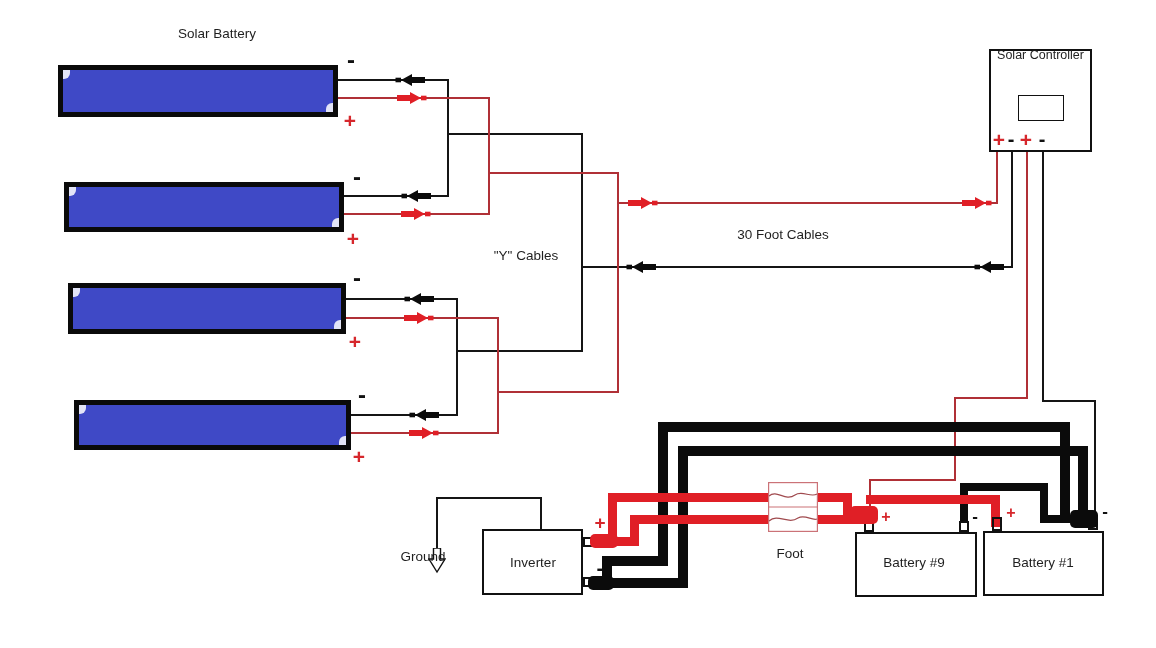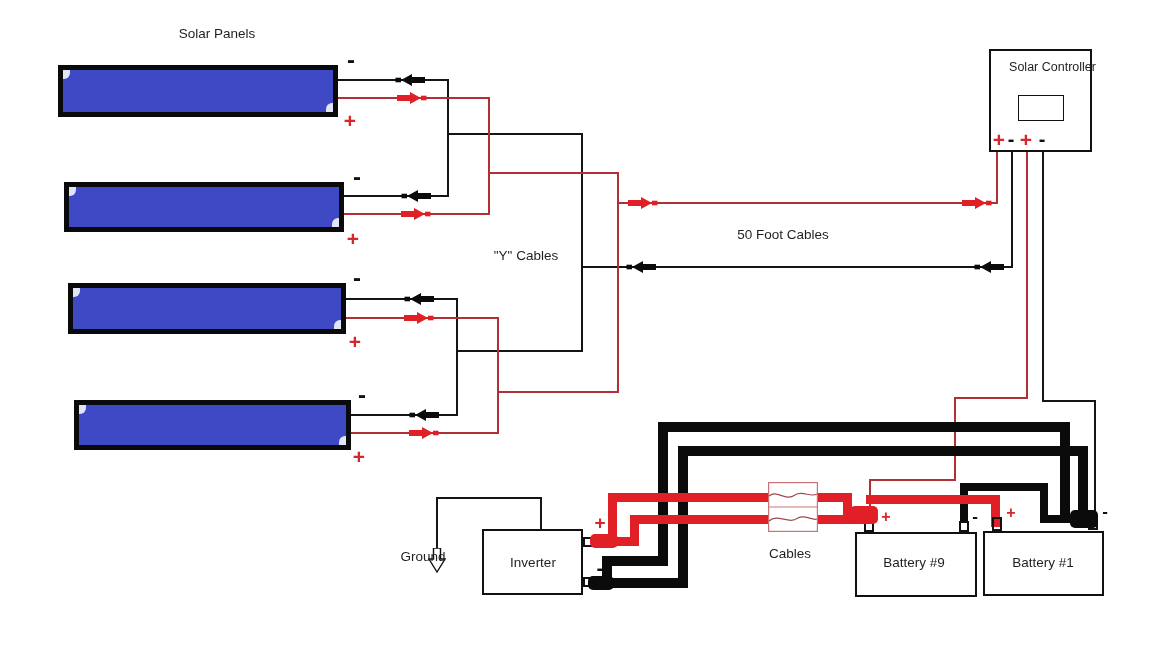--- a/index.html
+++ b/index.html
@@ -21,21 +21,21 @@
   .panel::after{content:"";position:absolute;right:0;bottom:0;width:7px;height:9px;background:#fff;opacity:.85;border-radius:6px 0 0 0;}
   .term{position:absolute;border:2px solid #111;background:transparent;z-index:5;box-sizing:border-box;}
   
   .lbl{position:absolute;transform:translate(-50%,-50%);font-size:13.5px;white-space:nowrap;z-index:7;}
   .sign{position:absolute;transform:translate(-50%,-50%);font-weight:bold;line-height:1;z-index:7;white-space:nowrap;}
   .plus{color:#d6272c;font-size:21px;}
   .minus{color:#111;font-size:24px;}
   .arrow{position:absolute;z-index:6;}
   .fusebox{position:absolute;z-index:4;}
   .gnd{position:absolute;z-index:5;}
-  .ctrl-title{position:absolute;left:50%;top:16px;transform:translate(-50%,-50%);font-size:12.5px;white-space:nowrap;margin-left:12px;}
+  .ctrl-title{position:absolute;left:50%;top:4px;transform:translate(-50%,-50%);font-size:12.5px;white-space:nowrap;}
   .ctrl-screen{position:absolute;left:27px;top:44px;width:46px;height:26px;border:1.5px solid #111;box-sizing:border-box;}
 </style>
 </head>
 <body>
 
 <div class="stage">
 
   <div class="w" style="left:338px;top:79px;width:110px;height:2px"></div>
   <div class="w" style="left:344px;top:195px;width:104px;height:2px"></div>
   <div class="w" style="left:346px;top:298px;width:111px;height:2px"></div>
@@ -176,25 +176,25 @@
     </svg>
   <svg class="arrow" style="left:628px;top:196px" width="30" height="14" viewBox="0 0 30 14">
       <polygon points="0,4 13,4 13,1 24,7 13,13 13,10 0,10" fill="#e01f26"></polygon>
       <rect x="24" y="4.7" width="5.5" height="4.6" fill="#e01f26"></rect>
     </svg>
   <svg class="arrow" style="left:962px;top:196px" width="30" height="14" viewBox="0 0 30 14">
       <polygon points="0,4 13,4 13,1 24,7 13,13 13,10 0,10" fill="#e01f26"></polygon>
       <rect x="24" y="4.7" width="5.5" height="4.6" fill="#e01f26"></rect>
     </svg>
 
-  <div class="lbl" style="left:217px;top:33px">Solar Panels</div>
+  <div class="lbl" style="left:217px;top:33px">Solar Battery</div>
   <div class="lbl" style="left:526px;top:255px">"Y" Cables</div>
-  <div class="lbl" style="left:783px;top:234px">50 Foot Cables</div>
+  <div class="lbl" style="left:783px;top:234px">30 Foot Cables</div>
   <div class="lbl" style="left:423px;top:556px">Ground</div>
-  <div class="lbl" style="left:790px;top:553px">Cables</div>
+  <div class="lbl" style="left:790px;top:553px">Foot</div>
 
   <div class="sign minus" style="left:351px;top:60px">-</div>
   <div class="sign plus" style="left:350px;top:120px">+</div>
   <div class="sign minus" style="left:357px;top:177px">-</div>
   <div class="sign plus" style="left:353px;top:238px">+</div>
   <div class="sign minus" style="left:357px;top:278px">-</div>
   <div class="sign plus" style="left:355px;top:341px">+</div>
   <div class="sign minus" style="left:362px;top:395px">-</div>
   <div class="sign plus" style="left:359px;top:456px">+</div>
 

